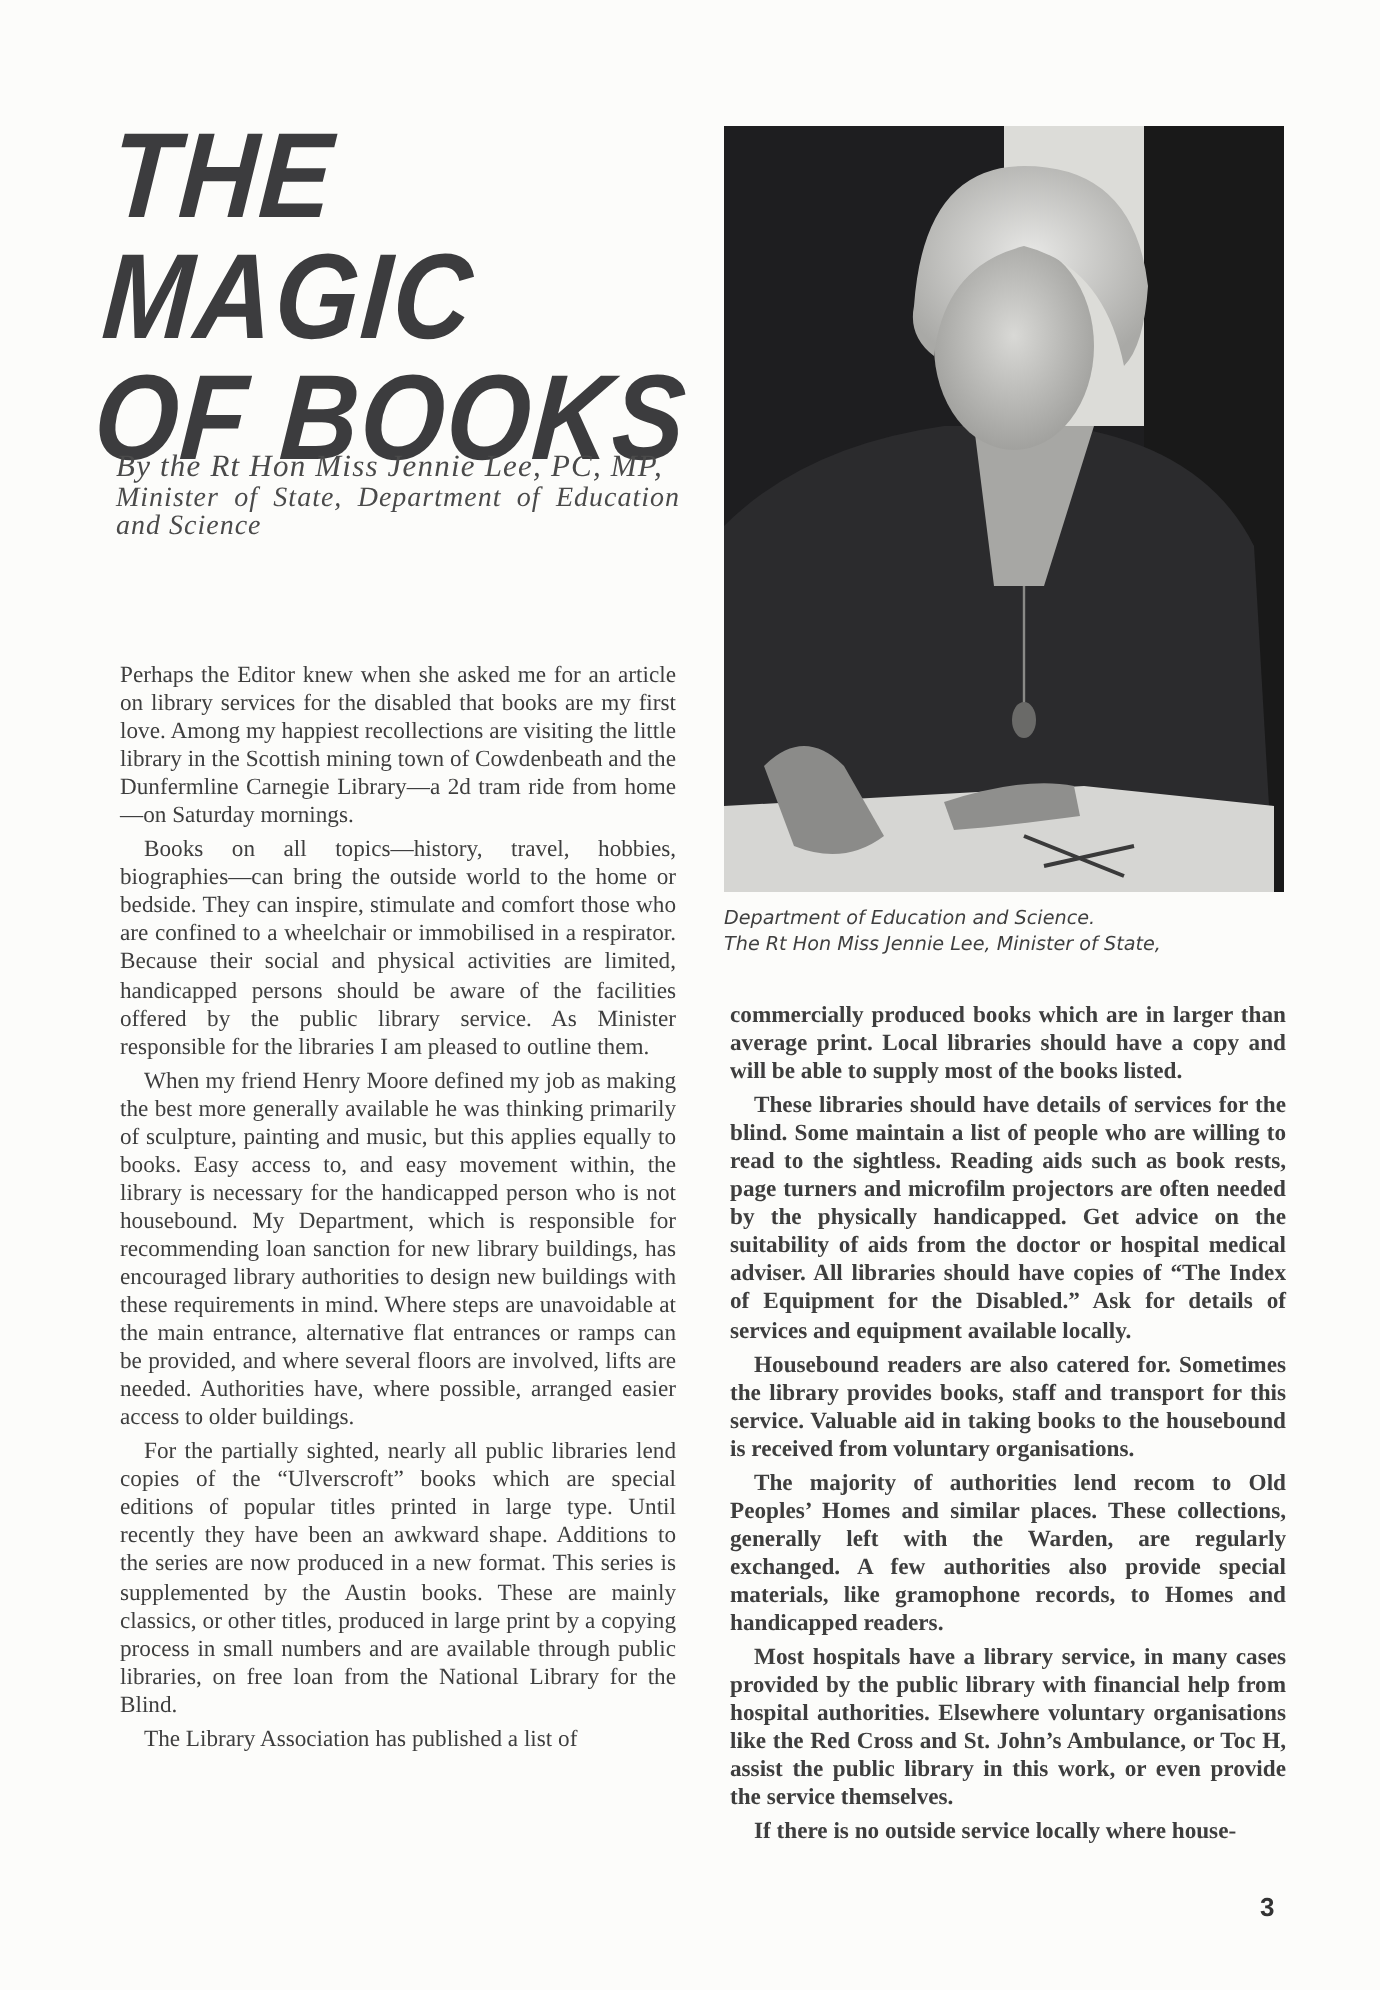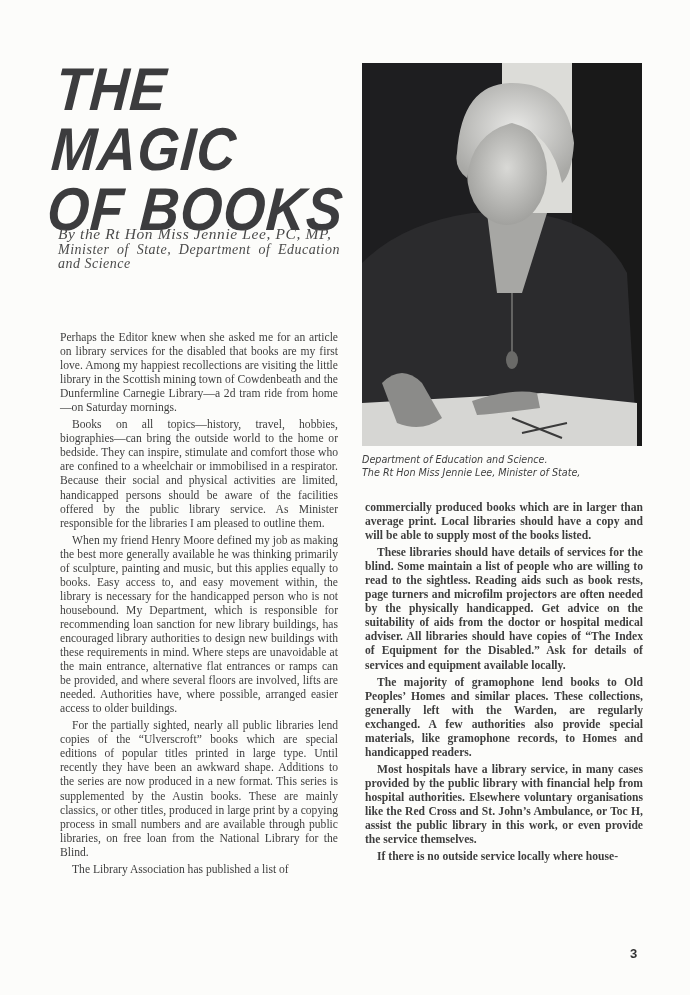--- a/index.html
+++ b/index.html
@@ -136,18 +136,19 @@
 </div>
 
 <div class="caption">
   <div>Department of Education and Science.</div>
   <div>The Rt Hon Miss Jennie Lee, Minister of State,</div>
 </div>
 
 <div class="col col-right">
   <p class="first">commercially produced books which are in larger than average print. Local libraries should have a copy and will be able to supply most of the books listed.</p>
   <p>These libraries should have details of services for the blind. Some maintain a list of people who are willing to read to the sightless. Reading aids such as book rests, page turners and microfilm projectors are often needed by the physically handicapped. Get advice on the suitability of aids from the doctor or hospital medical adviser. All libraries should have copies of “The Index of Equipment for the Disabled.” Ask for details of services and equipment available locally.</p>
-  <p>The majority of gramophone lend books to Old Peoples’ Homes and similar places. These col­lections, generally left with the Warden, are regu­larly exchanged. A few authorities also provide special materials, like gramophone records, to Homes and handicapped readers.</p>
+  <p>Housebound readers are also catered for. Some­times the library provides books, staff and transport for this service. Valuable aid in taking books to the housebound is received from voluntary organisations.</p>
+  <p>The majority of authorities lend recom to Old Peoples’ Homes and similar places. These col­lections, generally left with the Warden, are regu­larly exchanged. A few authorities also provide special materials, like gramophone records, to Homes and handicapped readers.</p>
   <p>Most hospitals have a library service, in many cases provided by the public library with financial help from hospital authorities. Elsewhere voluntary organisations like the Red Cross and St. John’s Ambulance, or Toc H, assist the public library in this work, or even provide the service themselves.</p>
   <p>If there is no outside service locally where house-</p>
 </div>
 
 <div class="page-number">3</div>
 
 </body></html>

